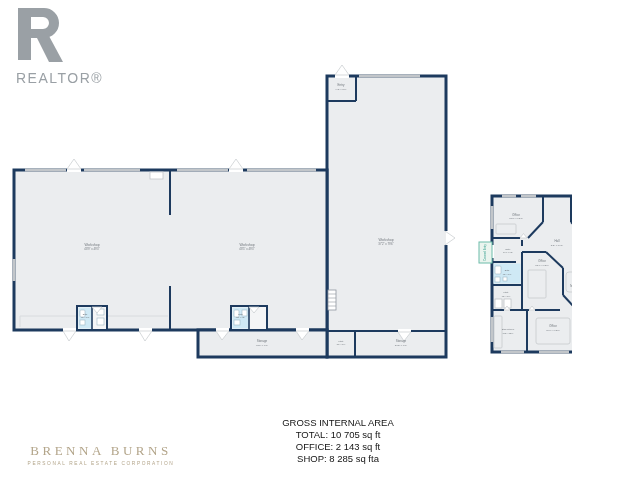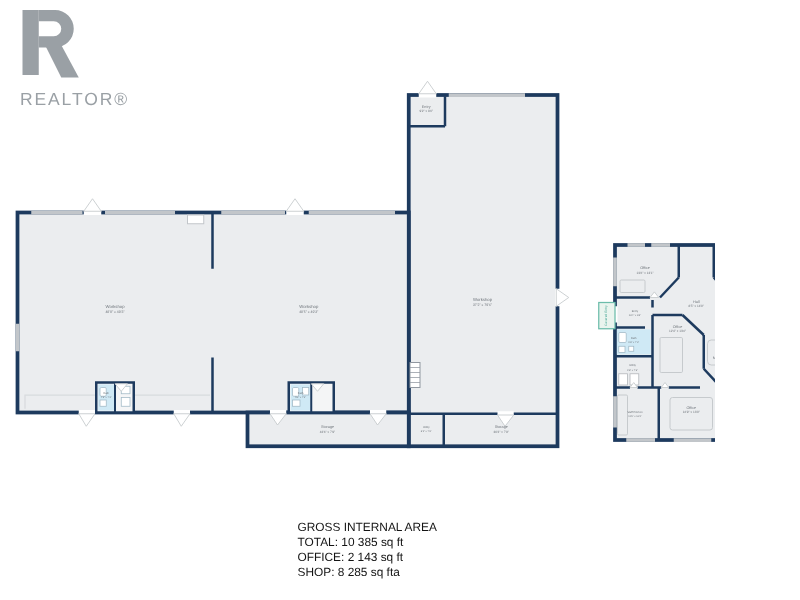--- a/index.html
+++ b/index.html
@@ -4,21 +4,21 @@
 <style>
   html,body{margin:0;padding:0;background:#ffffff;}
   .canvas{position:relative;width:572px;height:480px;background:#ffffff;overflow:hidden;
           font-family:"Liberation Sans",sans-serif;}
   .plan-svg{position:absolute;left:0;top:0;}
   
   .realtor{position:absolute;left:16px;top:6px;width:90px;}
   .realtor-word{margin-top:2px;font-size:14px;letter-spacing:1.5px;color:#9aa0a5;
                 font-family:"Liberation Sans",sans-serif;}
   
-  .summary{position:absolute;left:238px;top:417px;width:200px;
+  .summary{position:absolute;left:238px;top:417px;width:200px;text-align:center;
            color:#141414;font-size:9.5px;line-height:12px;}
   
   .brand{position:absolute;left:26px;top:443px;width:150px;text-align:center;color:#b3a58a;}
   .brand-name{font-family:"Liberation Serif",serif;font-size:13px;letter-spacing:3.5px;
               white-space:nowrap;}
   .brand-tag{margin-top:2px;font-size:4.8px;letter-spacing:1.6px;white-space:nowrap;}
   
   text{font-family:"Liberation Sans",sans-serif;fill:#70767c;text-anchor:middle;}
   .t1{font-size:3.4px;}
   .t2{font-size:2.8px;}
@@ -292,19 +292,23 @@
       </g>
       <g>
         <text class="s1" x="601" y="331">Office</text>
         <text class="s2" x="601" y="334.8">10'11" x 12'5"</text>
       </g>
     </g>
   </svg>
 
   <div class="summary">
     <div>GROSS INTERNAL AREA</div>
-    <div>TOTAL: 10 385 sq ft</div>
+    <div>TOTAL: 10 705 sq ft</div>
     <div>OFFICE: 2 143 sq ft</div>
     <div>SHOP: 8 285 sq fta</div>
   </div>
 
+  <div class="brand">
+    <div class="brand-name">BRENNA BURNS</div>
+    <div class="brand-tag">PERSONAL REAL ESTATE CORPORATION</div>
+  </div>
 
 </div>
 
 </body></html>

